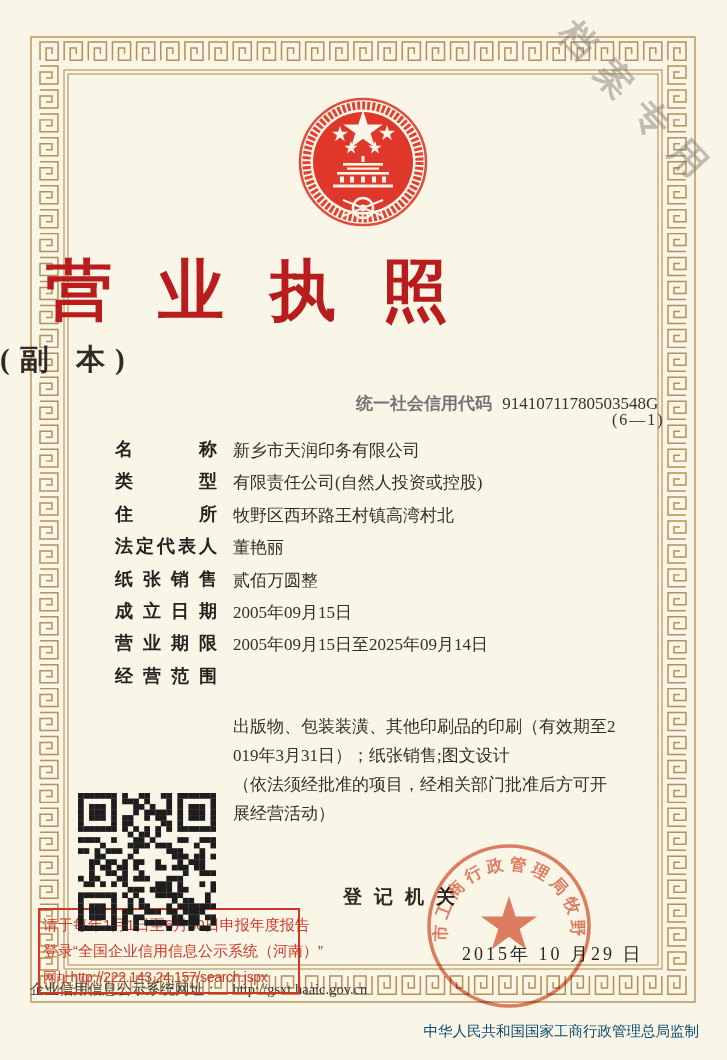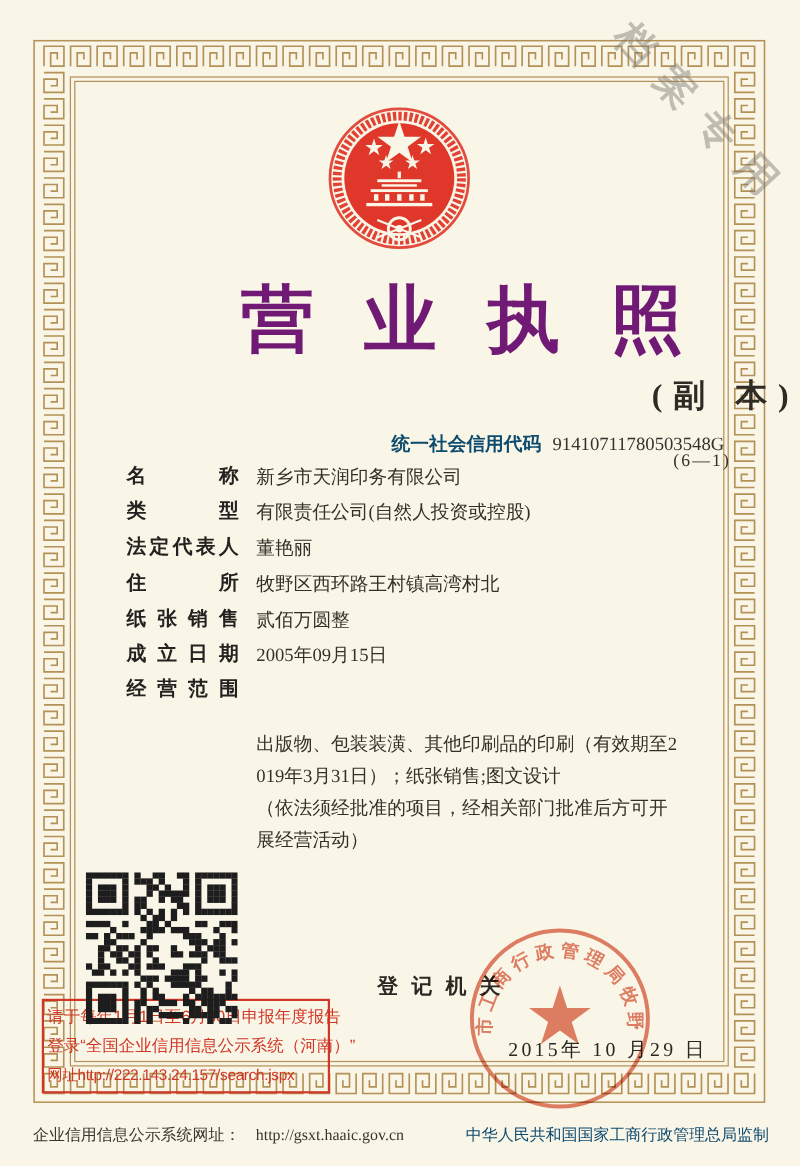--- a/index.html
+++ b/index.html
@@ -17,36 +17,36 @@
     left:583px;top:10px;z-index:6;
     transform:rotate(47deg);transform-origin:left top;
     font-size:36px;letter-spacing:18px;font-weight:bold;
     color:rgba(125,120,110,0.45);white-space:nowrap;
     font-family:"Liberation Sans","DejaVu Sans",sans-serif;
   }
   
   .emblem{left:287px;top:96px;width:152px;height:140px;z-index:2;}
   
   .title{
-    left:0;top:246px;width:667px;text-align:right;z-index:2;
-    font-size:66px;font-weight:bold;color:#701a75;
+    left:0;top:246px;width:667px;text-align:left;z-index:2;
+    font-size:66px;font-weight:bold;color:#b91c1c;
     letter-spacing:46px;text-indent:46px;
     font-family:"Liberation Sans","DejaVu Sans",sans-serif;
   }
   .subtitle{
-    left:0;top:340px;width:727px;text-align:right;z-index:2;
+    left:0;top:340px;width:727px;text-align:left;z-index:2;
     font-size:29px;color:#2e2a24;letter-spacing:10px;font-weight:600;
   }
   .credit-line{left:356px;top:392px;z-index:2;font-size:17px;white-space:nowrap;}
-  .credit-line .lbl{font-weight:bold;color:#0c4a6e;
+  .credit-line .lbl{font-weight:bold;color:#737373;
     font-family:"Liberation Sans","DejaVu Sans",sans-serif;}
   .credit-line .code{color:#35312b;margin-left:6px;}
   .page-no{left:612px;top:411px;z-index:2;font-size:16px;color:#35312b;letter-spacing:2px;}
   
-  .fields{left:115px;top:420px;width:528px;z-index:2;}
+  .fields{left:115px;top:437px;width:528px;z-index:2;}
   .field-row{display:flex;align-items:flex-start;min-height:32.4px;}
   .field-label{
     display:inline-block;width:102px;flex:0 0 102px;
     text-align:justify;text-align-last:justify;text-justify:inter-character;
     font-weight:bold;font-size:18px;color:#242220;line-height:23px;padding-top:1px;
     font-family:"Liberation Sans","DejaVu Sans",sans-serif;
   }
   .field-value{
     margin-left:16px;font-size:17px;color:#343029;line-height:23px;padding-top:2px;
     white-space:pre-line;
@@ -66,21 +66,21 @@
   .reg-label{
     left:343px;top:884px;z-index:2;font-size:19px;font-weight:bold;
     letter-spacing:12px;color:#2b2722;white-space:nowrap;
     font-family:"Liberation Sans","DejaVu Sans",sans-serif;
   }
   .reg-date{left:462px;top:942px;z-index:2;font-size:18px;color:#2b2722;
     letter-spacing:3px;white-space:nowrap;}
   .seal{left:423px;top:840px;width:172px;height:172px;z-index:5;
     opacity:.85;mix-blend-mode:multiply;}
   
-  .footer-left{left:30px;top:1022px;z-index:2;font-size:14.5px;color:#3a362e;white-space:nowrap;}
+  .footer-left{left:30px;top:980px;z-index:2;font-size:14.5px;color:#3a362e;white-space:nowrap;}
   .footer-left .url{margin-left:14px;font-family:"Liberation Serif",serif;}
   .footer-right{right:28px;top:1022px;z-index:2;font-size:14.5px;color:#0c4a6e;white-space:nowrap;}
 </style>
 </head>
 <body>
 
 <svg id="deco-border" width="727" height="1060" viewBox="0 0 727 1060">
     <rect x="31" y="37" width="664" height="965" fill="none" stroke="#b49156" stroke-width="1.4"></rect>
     <rect x="64" y="70" width="598" height="899" fill="none" stroke="#b49156" stroke-width="1.1"></rect>
     <rect x="68" y="74" width="590" height="891" fill="none" stroke="#b49156" stroke-width="1.1"></rect>
@@ -262,34 +262,38 @@
 <div class="abs fields">
   <div class="field-row">
     <span class="field-label">名称</span>
     <span class="field-value">新乡市天润印务有限公司</span>
   </div>
   <div class="field-row">
     <span class="field-label">类型</span>
     <span class="field-value">有限责任公司(自然人投资或控股)</span>
   </div>
   <div class="field-row">
+    <span class="field-label">住所</span>
+    <span class="field-value">牧野区西环路王村镇高湾村北</span>
+  </div>
+  <div class="field-row">
     <span class="field-label">法定代表人</span>
     <span class="field-value">董艳丽</span>
-  </div>
-  <div class="field-row">
-    <span class="field-label">住所</span>
-    <span class="field-value">牧野区西环路王村镇高湾村北</span>
   </div>
   <div class="field-row">
     <span class="field-label">纸张销售</span>
     <span class="field-value">贰佰万圆整</span>
   </div>
   <div class="field-row">
     <span class="field-label">成立日期</span>
     <span class="field-value">2005年09月15日</span>
+  </div>
+  <div class="field-row">
+    <span class="field-label">营业期限</span>
+    <span class="field-value">2005年09月15日至2025年09月14日</span>
   </div>
   <div class="field-row scope">
     <span class="field-label">经营范围</span>
     <span class="field-value">出版物、包装装潢、其他印刷品的印刷（有效期至2
 019年3月31日）；纸张销售;图文设计
 （依法须经批准的项目，经相关部门批准后方可开
 展经营活动）</span>
   </div>
 </div>
 

